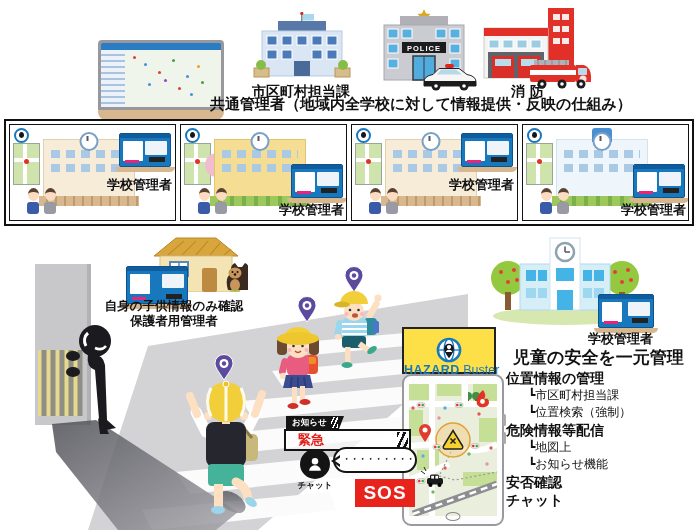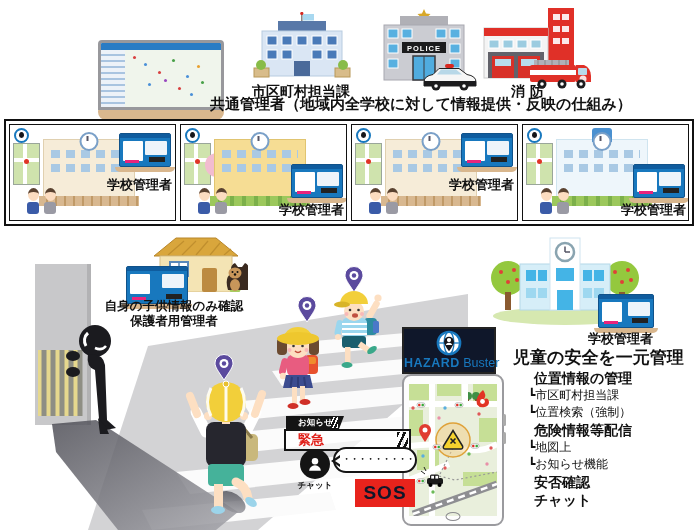--- a/index.html
+++ b/index.html
@@ -80,37 +80,37 @@
   .z2{z-index:2;} .z3{z-index:3;} .z4{z-index:4;} .z5{z-index:5;} .z6{z-index:6;}
 
   .parent-laptop{left:126px;top:266px;width:62px;}
   .parent-laptop .ml-screen{height:36px;}
   .parent-text{left:86px;top:299px;width:176px;text-align:center;font-size:12.5px;font-weight:bold;line-height:15px;}
 
   .right-school-label{left:588px;top:330px;width:84px;font-size:13px;font-weight:bold;}
   .rs-laptop{left:598px;top:294px;width:56px;}
 
   
-  .logo-box{left:402px;top:327px;width:94px;height:47px;background:#0f172a;border:2px solid #222;
-            text-align:center;padding-top:0;box-sizing:border-box;}
+  .logo-box{left:402px;top:327px;width:94px;height:47px;background:#fde047;border:2px solid #222;
+            text-align:center;padding-top:7px;box-sizing:border-box;}
   .logo-box svg{margin:0 auto;}
   .logo-text{font-size:12.5px;color:#1878be;line-height:13px;white-space:nowrap;}
   .logo-text .bold{font-weight:bold;letter-spacing:.5px;}
 
   
   .tablet{left:402px;top:374px;width:102px;height:152px;background:#fdfdfd;border:2px solid #9a9a9e;
           border-radius:9px;box-sizing:border-box;}
   .tablet .home{position:absolute;bottom:3px;left:50%;transform:translateX(-50%);width:13px;height:7px;
           border:1.5px solid #8a8a8e;border-radius:50%;}
   .tablet .sbtn{position:absolute;right:-4px;width:3px;height:12px;background:#aaa;border-radius:2px;}
   .tablet .map-wrap{position:absolute;left:5px;top:8px;width:88px;height:132px;overflow:hidden;}
 
   
   .notice-tag{left:286px;top:416px;width:58px;height:13px;background:#141414;color:#fff;font-size:8.5px;
-              font-weight:bold;line-height:13px;padding-left:12px;box-sizing:border-box;
+              font-weight:bold;line-height:13px;padding-left:6px;box-sizing:border-box;
               clip-path:polygon(0 0,100% 0,calc(100% - 5px) 100%,0 100%);}
   .notice-tag::after{content:"";position:absolute;right:6px;top:1px;bottom:1px;width:7px;
               background:repeating-linear-gradient(115deg,transparent 0 2px,#fff 2px 3.5px);}
   .emg-box{left:284px;top:429px;width:127px;height:22px;border:2.5px solid #141414;
            background:rgba(255,255,255,.72);box-sizing:border-box;}
   .emg-box .txt{color:#e0201a;font-size:13px;font-weight:bold;line-height:17px;padding-left:12px;}
   .emg-box .stripes{position:absolute;right:1px;top:1px;bottom:1px;width:11px;
            background:repeating-linear-gradient(115deg,#141414 0 2.5px,transparent 2.5px 6px);}
 
   .chat-icon{left:300px;top:449px;width:30px;height:30px;background:#141414;border-radius:50%;
@@ -118,28 +118,28 @@
   .chat-label{left:292px;top:480px;width:46px;text-align:center;font-size:8.5px;font-weight:bold;}
   .chat-bubble{left:333px;top:447px;width:84px;height:26px;background:#fff;border:2.5px solid #141414;
                border-radius:13px;box-sizing:border-box;}
   .chat-bubble::before{content:"";position:absolute;left:-10px;top:6px;border:6px solid transparent;
                border-right:9px solid #141414;}
   .chat-bubble::after{content:"";position:absolute;left:-4px;top:8px;border:4px solid transparent;
                border-right:6px solid #fff;}
   .chat-dots{font-size:9px;font-weight:bold;letter-spacing:-1px;line-height:21px;padding-left:7px;
              white-space:nowrap;overflow:hidden;}
 
-  .sos{left:355px;top:479px;width:60px;height:28px;background:#e8231c;color:#0f172a;font-weight:bold;
+  .sos{left:355px;top:479px;width:60px;height:28px;background:#e8231c;color:#ffffff;font-weight:bold;
        font-size:19px;text-align:center;line-height:28px;letter-spacing:1px;}
 
   
   .features{left:506px;top:346px;width:194px;}
   .feat-title{font-size:17px;font-weight:bold;white-space:nowrap;margin-left:7px;}
   .feat{white-space:nowrap;}
-  .feat.head{margin-left:28px;font-size:14px;font-weight:bold;line-height:18px;}
+  .feat.head{font-size:14px;font-weight:bold;line-height:18px;}
   .feat.sub{margin-left:22px;font-size:12px;line-height:17px;}
 </style>
 </head>
 <body>
 
 <div id="stage">
 
   <div class="abs laptop-big">
     <div class="lb-screen">
       <div class="lb-head"></div>

